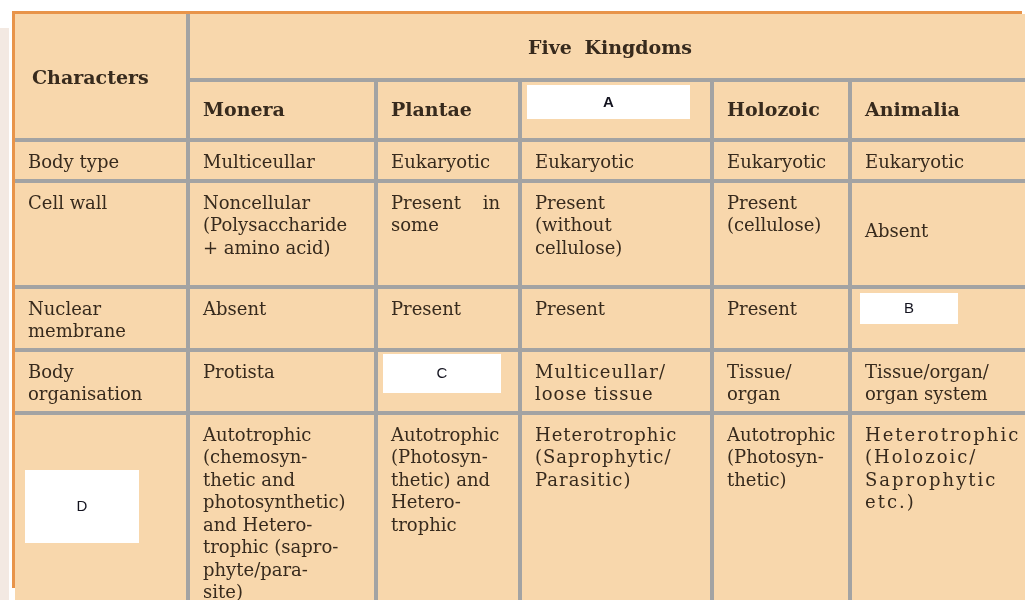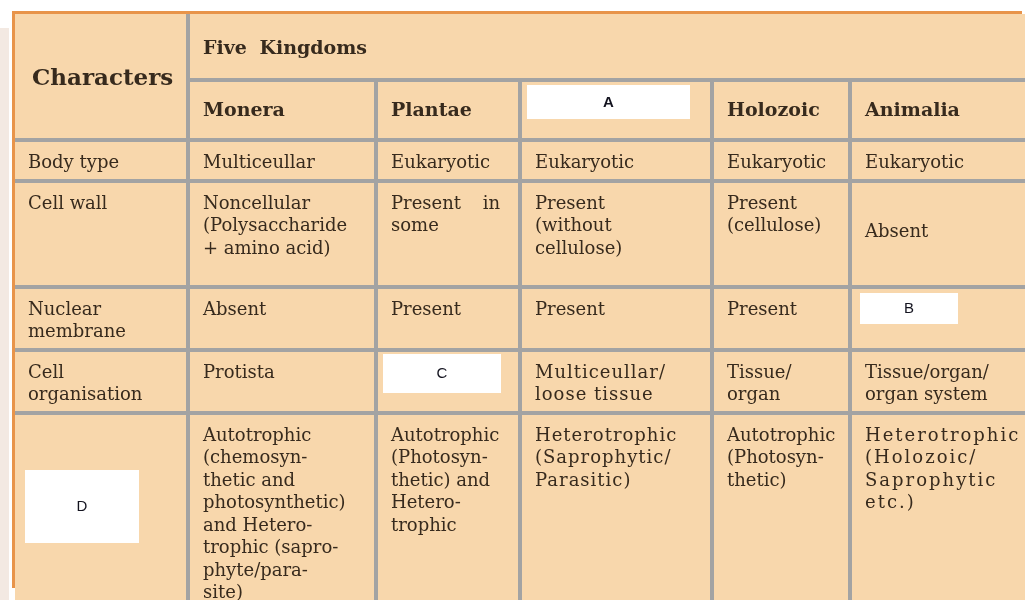--- a/index.html
+++ b/index.html
@@ -36,26 +36,26 @@
     padding: 9px 8px 5px 13px;
     white-space: pre-line;
     overflow: hidden;
     box-sizing: border-box;
   }
   td.no-t { border-top: none; }
   td.no-l { border-left: none; }
   td.no-r { border-right: none; }
   td.no-b { border-bottom: none; }
   td.corner {
-    font-weight: bold; font-size: 23px;
+    font-weight: bold; font-size: 19px;
     vertical-align: middle; padding-left: 17px;
   }
   td.fk {
     font-weight: bold; font-size: 19px;
-    text-align: left; vertical-align: middle;
+    text-align: center; vertical-align: middle;
     word-spacing: 6px;
   }
   td.sub {
     font-weight: bold; font-size: 19px;
     vertical-align: middle; padding-top: 4px; padding-bottom: 4px;
   }
   td.vmid { vertical-align: middle; padding-top: 0; }
   td.rel { position: relative; }
   td.ws { word-spacing: 16px; }
   td.sp1 { letter-spacing: 1px; }
@@ -148,21 +148,21 @@
         <td>Present</td>
         <td>Present</td>
         <td class="no-r rel">
           <div class="blank box-b">
             <span>B</span>
           </div>
         </td>
       </tr>
 
       <tr class="r-bo">
-        <td class="no-l">Cell
+        <td class="no-l">Body
 organisation</td>
         <td>Protista</td>
         <td class="rel">
           <div class="blank box-c">
             <span>C</span>
           </div>
         </td>
         <td class="sp1">Multiceullar/
 loose tissue</td>
         <td>Tissue/

